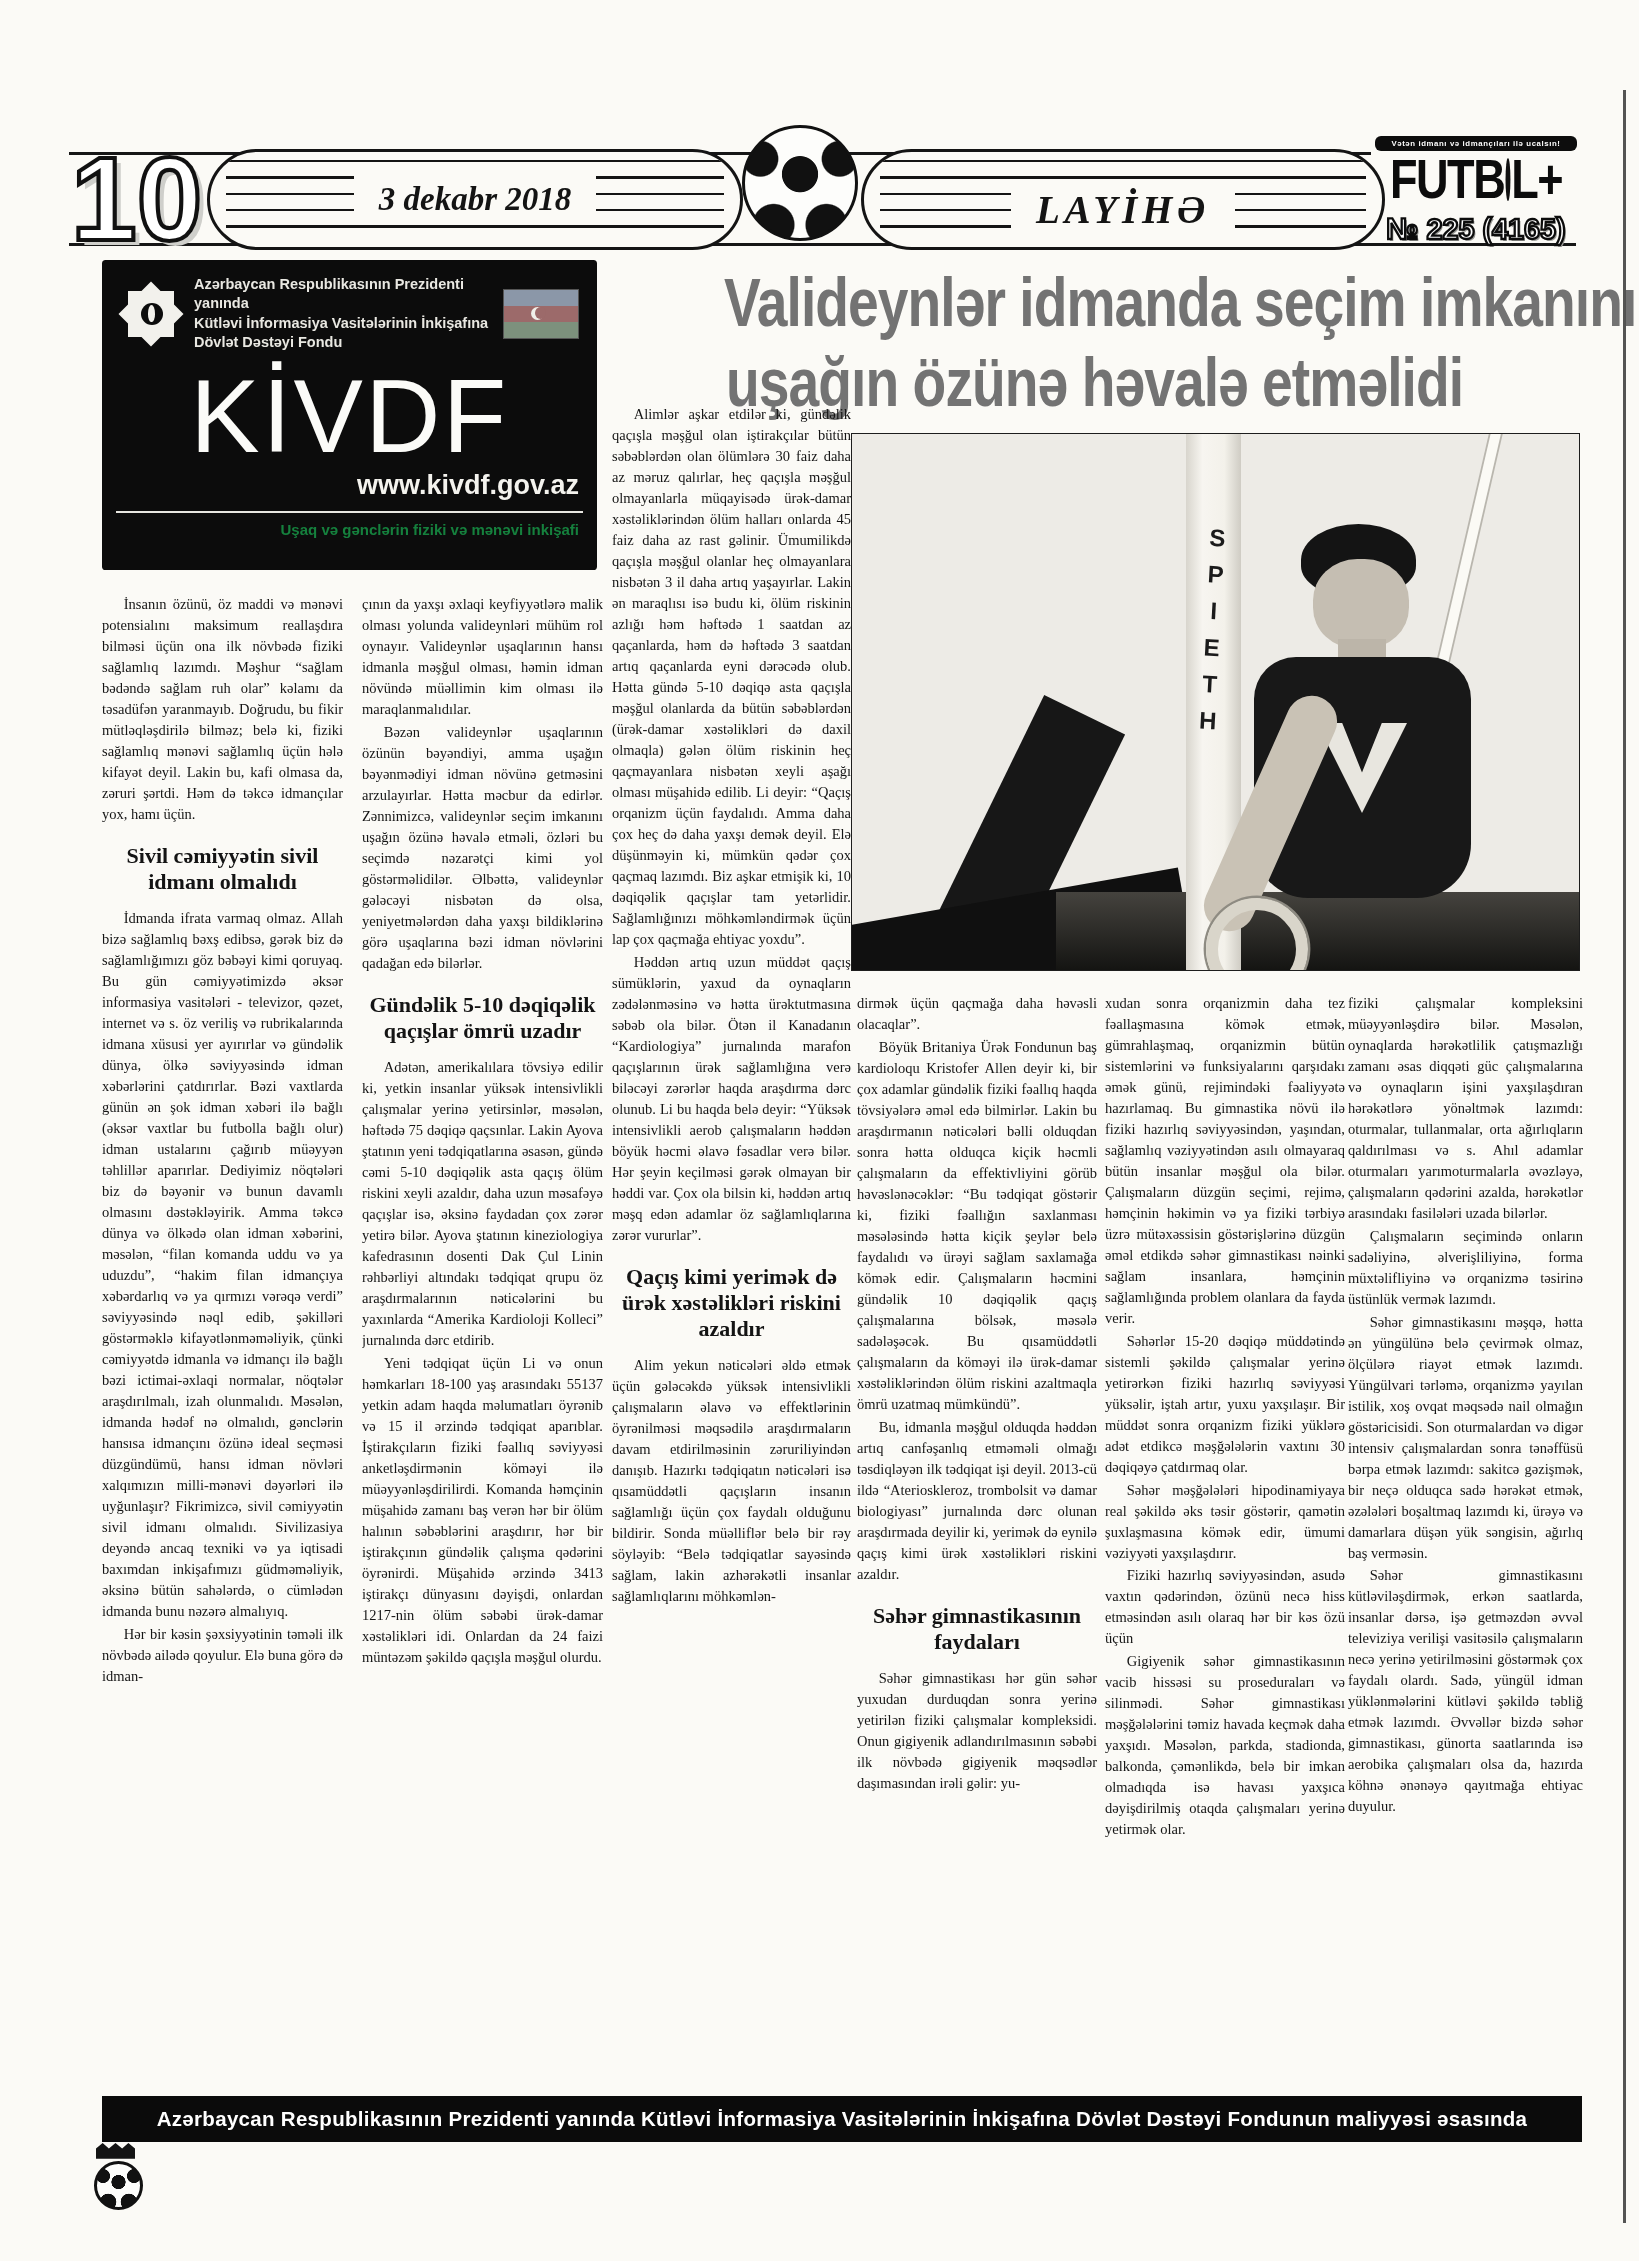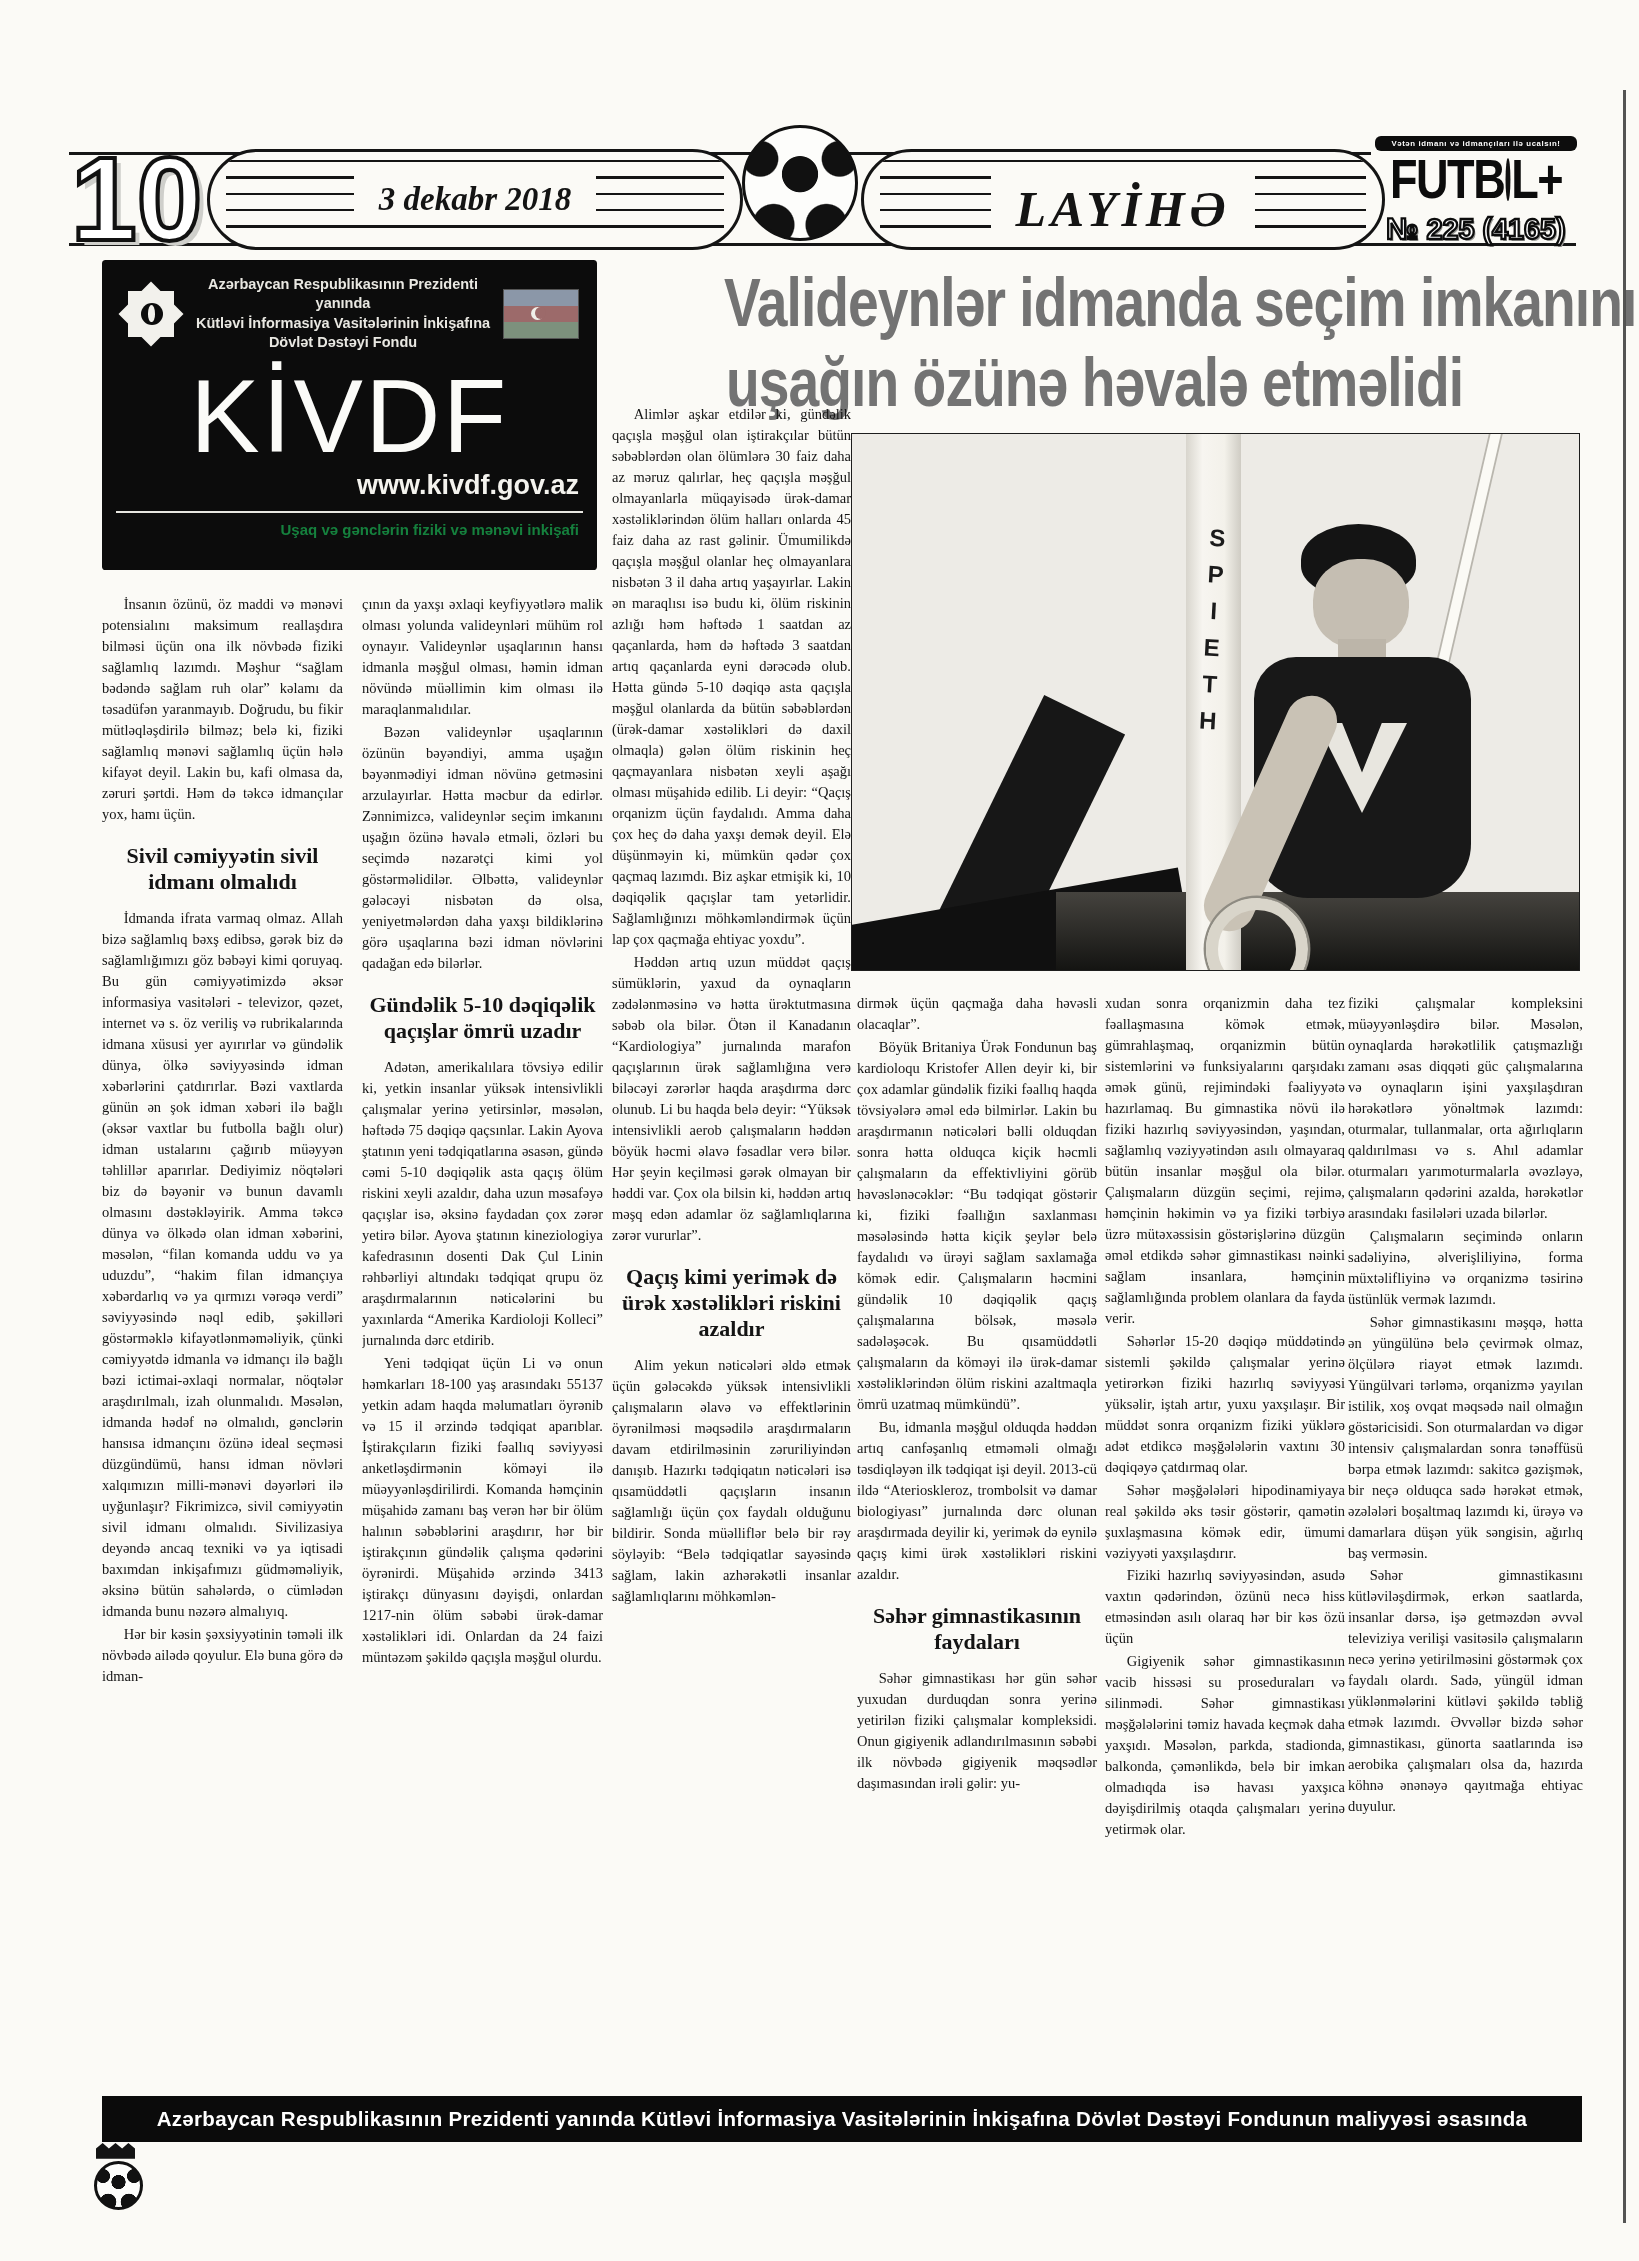--- a/index.html
+++ b/index.html
@@ -5,21 +5,21 @@
   html,body{margin:0;padding:0;}
   body{width:1639px;height:2261px;position:relative;background:#fbfaf6;font-family:"Liberation Serif",serif;color:#141414;overflow:hidden;}
 
   
   .head-rule{position:absolute;height:3px;background:#161616;}
   .page-num{position:absolute;left:71px;top:140px;font-family:"Liberation Sans",sans-serif;font-weight:900;font-size:118px;line-height:1;color:#fff;-webkit-text-stroke:4.2px #111;text-shadow:6px 4.8px 0 #cfcfcb;}
   .capsule{position:absolute;height:95px;border:3px solid #141414;border-radius:51px;background:#fbfaf6;display:flex;align-items:center;justify-content:center;overflow:hidden;}
   .capsule::before{content:"";position:absolute;left:15.7px;right:15.7px;top:8.4px;bottom:8.4px;background:repeating-linear-gradient(#141414 0 2.4px,transparent 2.4px 16.3px);}
   .capsule .label{position:relative;background:#fbfaf6;padding:6px 25px;font-style:italic;font-weight:bold;}
   .date-label{font-size:33px;}
-  .section-label{font-size:50px;letter-spacing:4.8px;margin-top:19px;}
+  .section-label{font-size:39px;letter-spacing:4.8px;margin-top:19px;}
   .ball{border-radius:50%;background:
       radial-gradient(circle at 50% 42%, #111 0 21%, transparent 22%),
       radial-gradient(circle at 14% 28%, #111 0 14%, transparent 15%),
       radial-gradient(circle at 86% 28%, #111 0 14%, transparent 15%),
       radial-gradient(circle at 26% 88%, #111 0 16%, transparent 17%),
       radial-gradient(circle at 74% 88%, #111 0 16%, transparent 17%),
       #fdfdfb;border:3px solid #111;}
   .header-ball{position:absolute;left:742px;top:125px;width:110px;height:110px;}
   .masthead{position:absolute;left:1375px;top:136px;width:202px;}
   .masthead-tagline{background:#0d0d0d;color:#fff;font-family:"Liberation Sans",sans-serif;font-size:7.8px;font-weight:bold;text-align:center;padding:3px 1.2px;letter-spacing:0.6px;white-space:nowrap;overflow:hidden;border-radius:6px;}
@@ -28,21 +28,21 @@
   .masthead-issue{margin-top:4.8px;text-align:center;font-family:"Liberation Sans",sans-serif;font-weight:900;font-size:30px;transform:scaleX(.96);color:#fff;-webkit-text-stroke:2.4px #0c0c0c;text-shadow:1.8px 1.8px 0 #9a9a96;white-space:nowrap;}
 
   
   .kivdf{position:absolute;left:102px;top:260px;width:495px;height:310px;background:#0c0c0c;color:#fff;border-radius:3.6px;box-sizing:border-box;padding:14.5px 18px 0;}
   .kivdf-top{display:flex;align-items:center;gap:11px;}
   .emblem{width:63px;height:63px;position:relative;flex:0 0 auto;}
   .emblem .star8a,.emblem .star8b{position:absolute;left:8.4px;top:8.4px;width:46px;height:46px;background:#f2f1ec;}
   .emblem .star8b{transform:rotate(45deg);}
   .emblem .star-core{position:absolute;left:20.5px;top:20.5px;width:22px;height:22px;border-radius:50%;background:#0c0c0c;}
   .emblem .flame{position:absolute;left:28px;top:23px;width:7.2px;height:17px;border-radius:50% 50% 45% 45%;background:#f2f1ec;}
-  .kivdf-org{flex:1;text-align:center;font-family:"Liberation Sans",sans-serif;font-weight:bold;font-size:14.5px;line-height:1.35;color:#e9e8e2;}
+  .kivdf-org{flex:1;text-align:left;font-family:"Liberation Sans",sans-serif;font-weight:bold;font-size:14.5px;line-height:1.35;color:#e9e8e2;}
   .flag{width:74px;height:48px;flex:0 0 auto;position:relative;border:1.2px solid #555;display:flex;flex-direction:column;}
   .flag .b1{flex:1;background:#8b97a8;}
   .flag .b2{flex:1;background:#9c6a6a;position:relative;}
   .flag .b3{flex:1;background:#7d917d;}
   .flag .crescent{position:absolute;left:26.5px;top:1.2px;width:13.3px;height:13.3px;border-radius:50%;background:#f0efe9;}
   .flag .crescent::after{content:"";position:absolute;left:4.2px;top:0.6px;width:11px;height:12px;border-radius:50%;background:#9c6a6a;}
   .kivdf-acronym{text-align:center;font-family:"Liberation Sans",sans-serif;font-weight:400;font-size:104px;line-height:1;letter-spacing:2.4px;margin-top:11px;color:#fbfbf8;}
   .kivdf-site{text-align:right;font-family:"Liberation Sans",sans-serif;font-weight:bold;font-size:27px;margin-top:2.4px;color:#f4f3ee;}
   .kivdf-divider{height:1.8px;background:#e8e7e1;margin:9.6px -3.6px 0;}
   .kivdf-slogan{text-align:right;font-family:"Liberation Sans",sans-serif;font-weight:bold;font-size:15px;padding:8.4px 0 0;color:#15803d;white-space:nowrap;}

